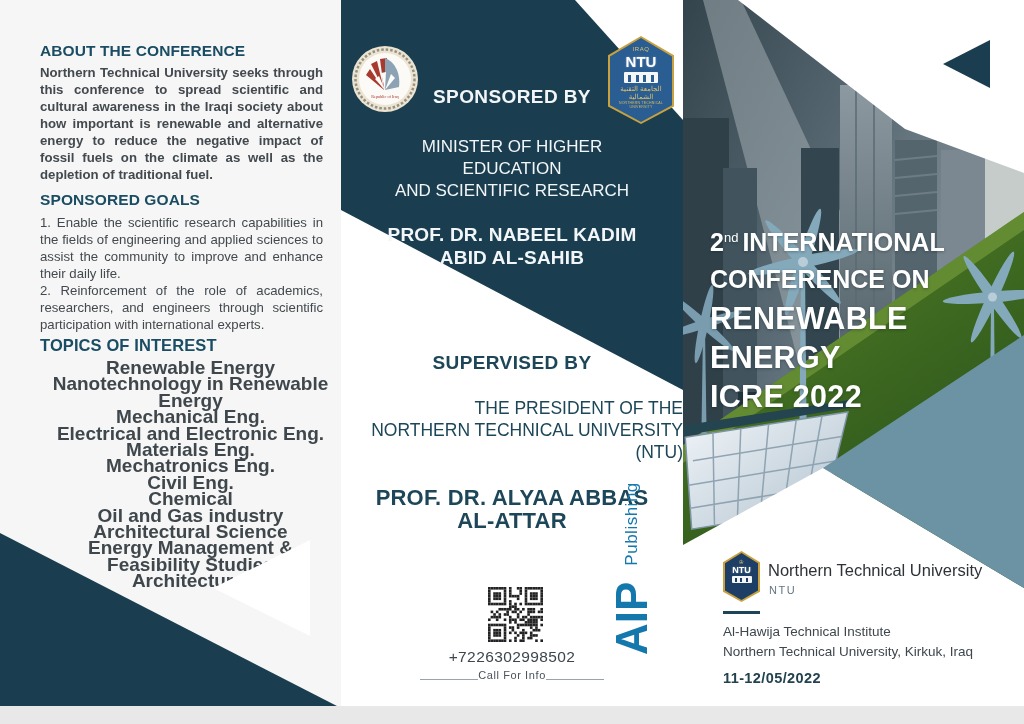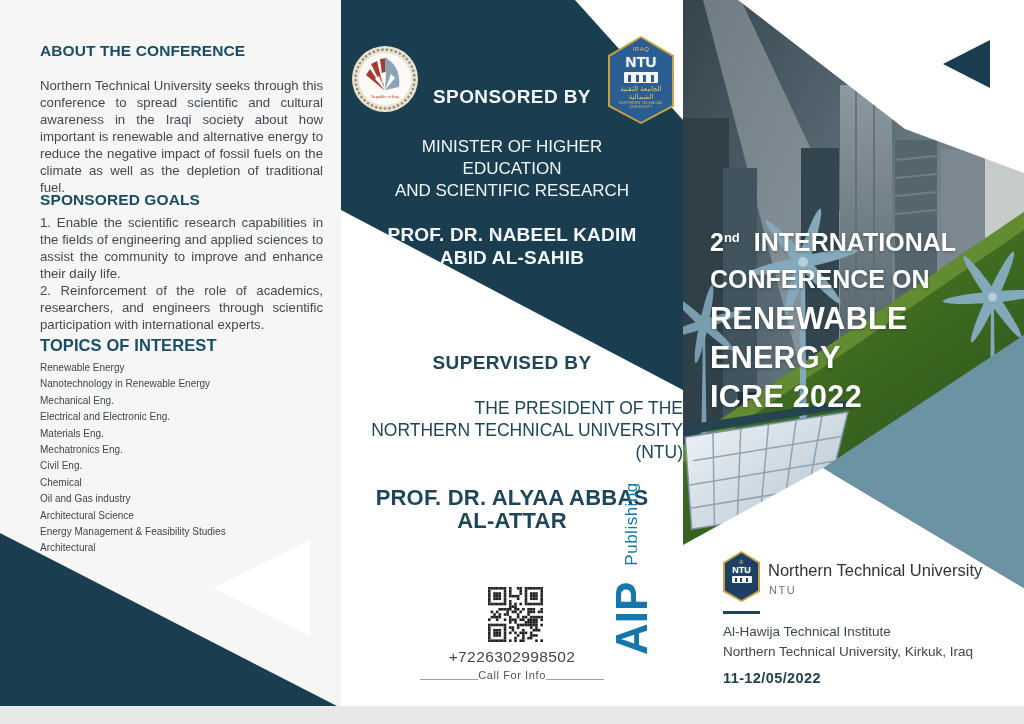--- a/index.html
+++ b/index.html
@@ -6,21 +6,21 @@
   .page{position:relative;width:1024px;height:706px;background:#0ea5e9;overflow:hidden;
         font-family:"Liberation Sans",sans-serif;}
   .abs{position:absolute;}
 
   
   .panel-left{position:absolute;left:0;top:0;width:341px;height:724px;background:#f5f6f5;}
   .lp-h{position:absolute;left:40px;margin:0;color:#1a4c63;font-weight:700;letter-spacing:.1px;}
   .lp-p{position:absolute;left:40px;width:283px;margin:0;color:#43494e;font-size:13.2px;
         line-height:17px;text-align:justify;}
   .lp-topics{position:absolute;left:40px;top:360px;margin:0;padding:0;list-style:none;
-        color:#3f474c;font-size:10px;line-height:16.4px;font-weight:400;}
+        color:#3f474c;font-size:19px;line-height:16.4px;font-weight:700;text-align:center;}
 
   
   .panel-mid{position:absolute;left:341px;top:0;width:342px;height:724px;background:#ffffff;}
   .mid-dark{position:absolute;left:0;top:0;width:342px;height:724px;background:#1a3e4f;
         clip-path:polygon(0 0,234px 0,342px 120px,342px 390px,0 210px);}
   .mid-center{position:absolute;left:0;width:342px;text-align:center;margin:0;}
   .txt-white{color:#f2f6f8;}
   .txt-dark{color:#1d4759;}
   .lbl{font-weight:700;font-size:19px;letter-spacing:.4px;}
   .ttl{font-weight:400;font-size:17px;line-height:22px;}
@@ -56,39 +56,39 @@
   .sh-arab{font-size:7px;color:#e3c368;margin-top:2px;}
   .sh-cap{font-size:3.5px;color:#d8b85c;letter-spacing:.2px;}
 
   
   .panel-right{position:absolute;left:683px;top:0;width:341px;height:724px;background:#ffffff;}
   .title-block{position:absolute;left:27px;top:221px;color:#ffffff;
         text-shadow:0 1px 3px rgba(10,25,30,.35);}
   .t-line1{font-size:25px;font-weight:700;line-height:34px;}
   .t-line2{font-size:25px;font-weight:700;line-height:40px;}
   .t-big{font-size:30.5px;font-weight:700;line-height:39px;letter-spacing:.3px;}
-  .t-sup{font-size:13px;vertical-align:super;font-weight:700;margin-right:14px;}
+  .t-sup{font-size:13px;vertical-align:super;font-weight:400;margin-right:4px;}
 
   .rb-org{position:absolute;left:85px;top:561px;color:#2e3338;font-size:16.5px;font-weight:500;}
   .rb-abbr{position:absolute;left:86px;top:584px;color:#647482;font-size:11px;letter-spacing:1.5px;}
   .rb-rule{position:absolute;left:40px;top:611px;width:37px;height:3px;background:#1d4557;}
   .rb-addr{position:absolute;left:40px;margin:0;color:#3e474d;font-size:13.5px;font-weight:500;line-height:20px;}
   .rb-dates{position:absolute;left:40px;top:670px;color:#23424f;font-size:14.5px;font-weight:700;letter-spacing:.4px;}
 
   .page-overlay{position:absolute;left:0;top:0;z-index:6;pointer-events:none;}
   .photo-svg{position:absolute;left:0;top:0;}
 </style>
 </head>
 <body>
 
 <div class="page">
 
   <section class="panel-left">
     <h2 class="lp-h" style="top:42px;font-size:15.5px;">ABOUT THE CONFERENCE</h2>
-    <p class="lp-p" style="top:77px;">Northern Technical University seeks through this conference to spread scientific and cultural awareness in the Iraqi society about how important is renewable and alternative energy to reduce the negative impact of fossil fuels on the climate as well as the depletion of traditional fuel.</p>
+    <p class="lp-p" style="top:64px;font-weight:bold;">Northern Technical University seeks through this conference to spread scientific and cultural awareness in the Iraqi society about how important is renewable and alternative energy to reduce the negative impact of fossil fuels on the climate as well as the depletion of traditional fuel.</p>
     <h2 class="lp-h" style="top:191px;font-size:15.5px;">SPONSORED GOALS</h2>
     <p class="lp-p" style="top:214px;">1. Enable the scientific research capabilities in the fields of engineering and applied sciences to assist the community to improve and enhance their daily life.</p>
     <p class="lp-p" style="top:282px;">2. Reinforcement of the role of academics, researchers, and engineers through scientific participation with international experts.</p>
     <h2 class="lp-h" style="top:336px;font-size:16.5px;">TOPICS OF INTEREST</h2>
     <ul class="lp-topics">
       <li>Renewable Energy</li>
       <li>Nanotechnology in Renewable Energy</li>
       <li>Mechanical Eng.</li>
       <li>Electrical and Electronic Eng.</li>
       <li>Materials Eng.</li>

